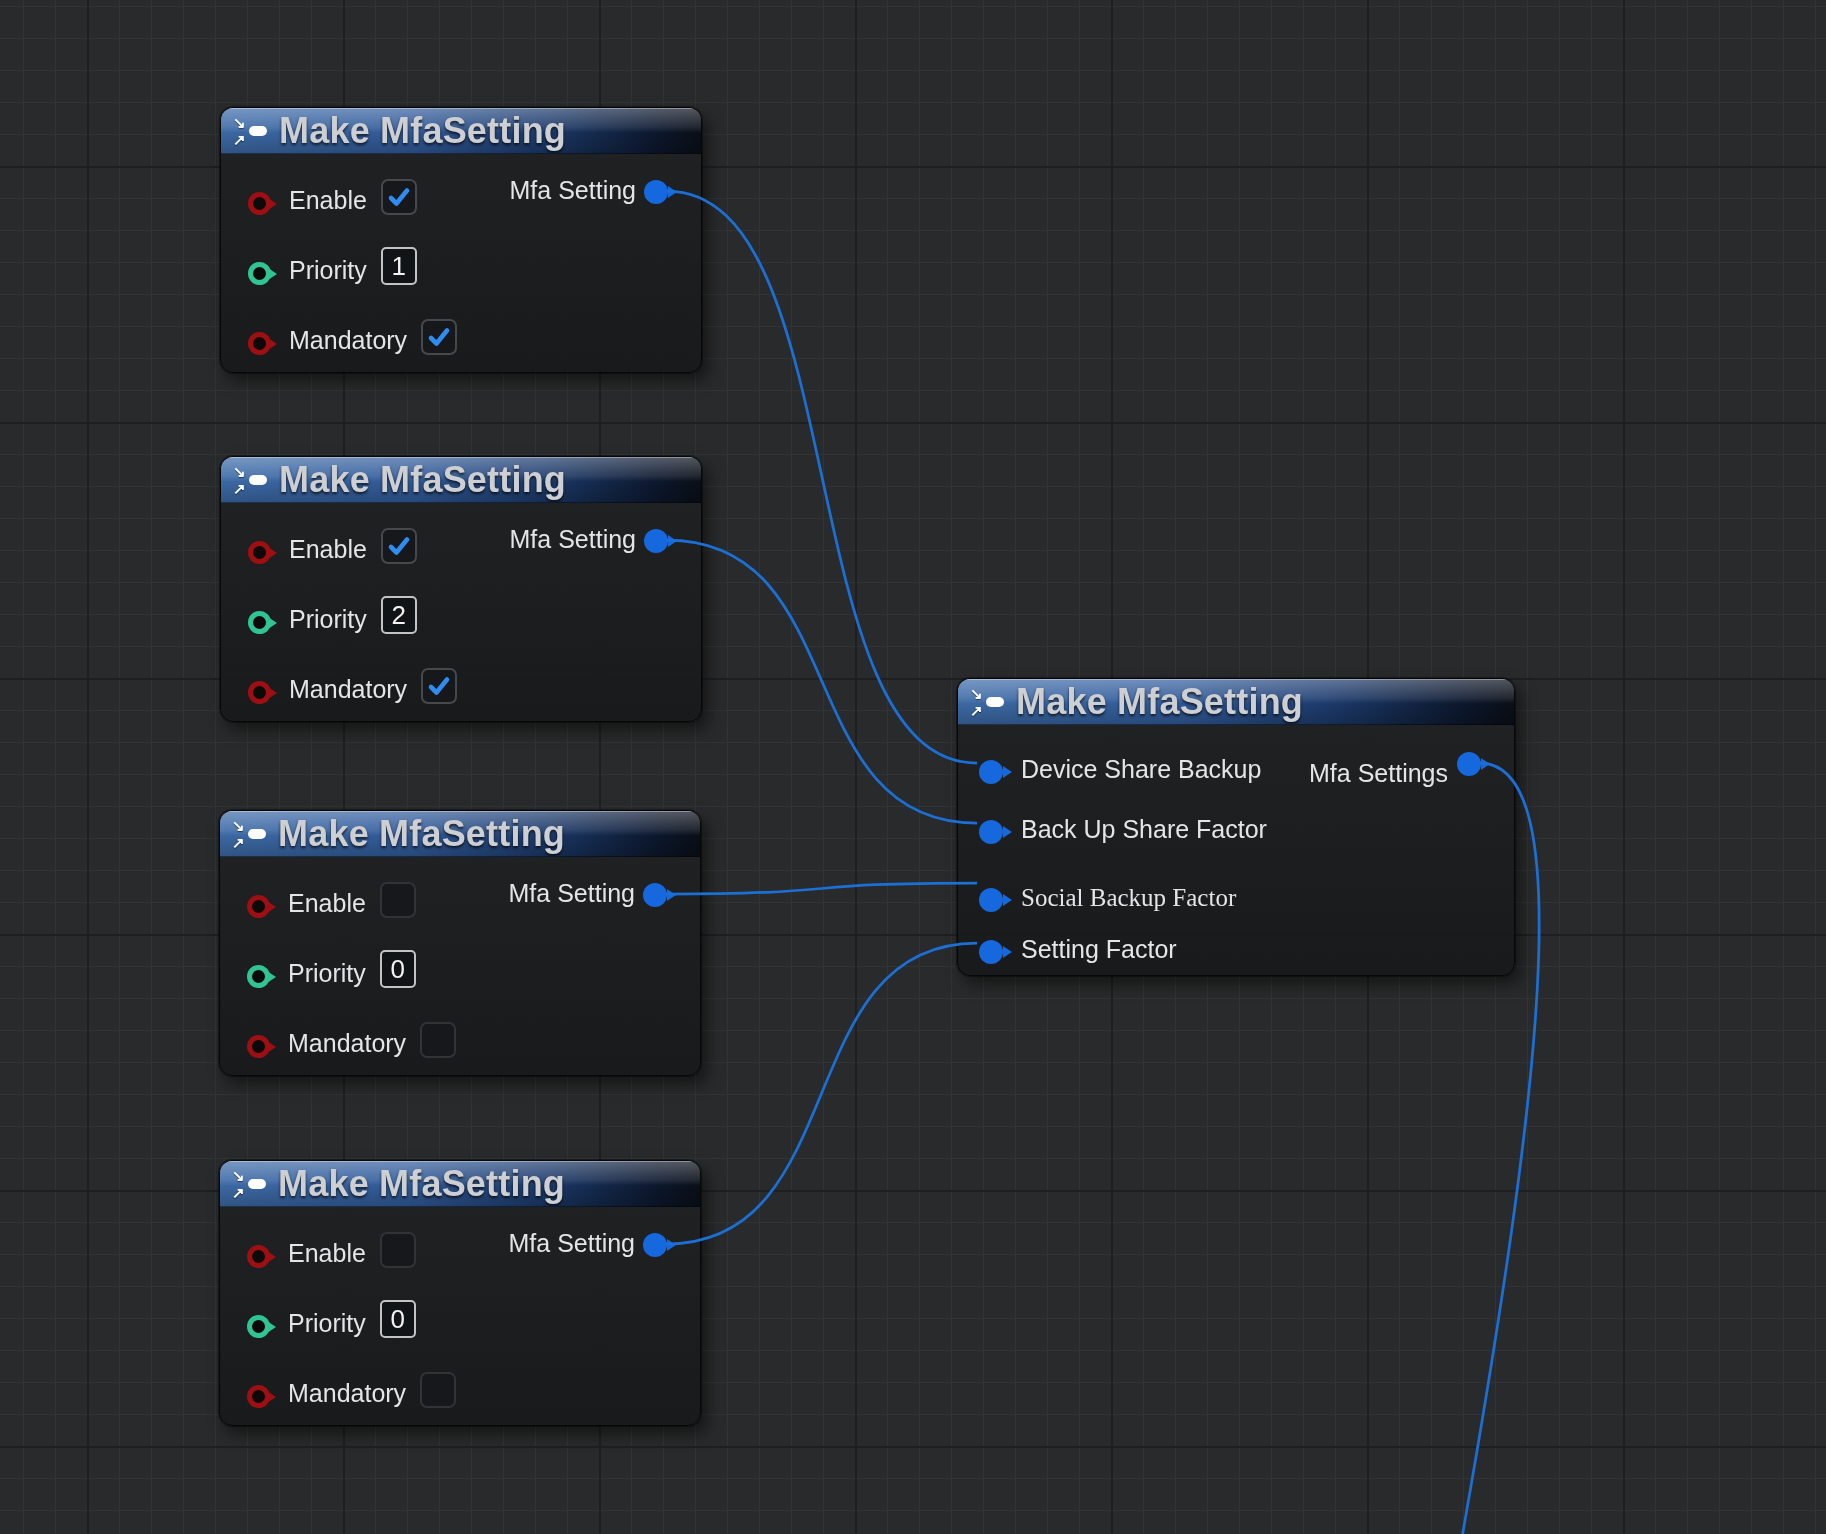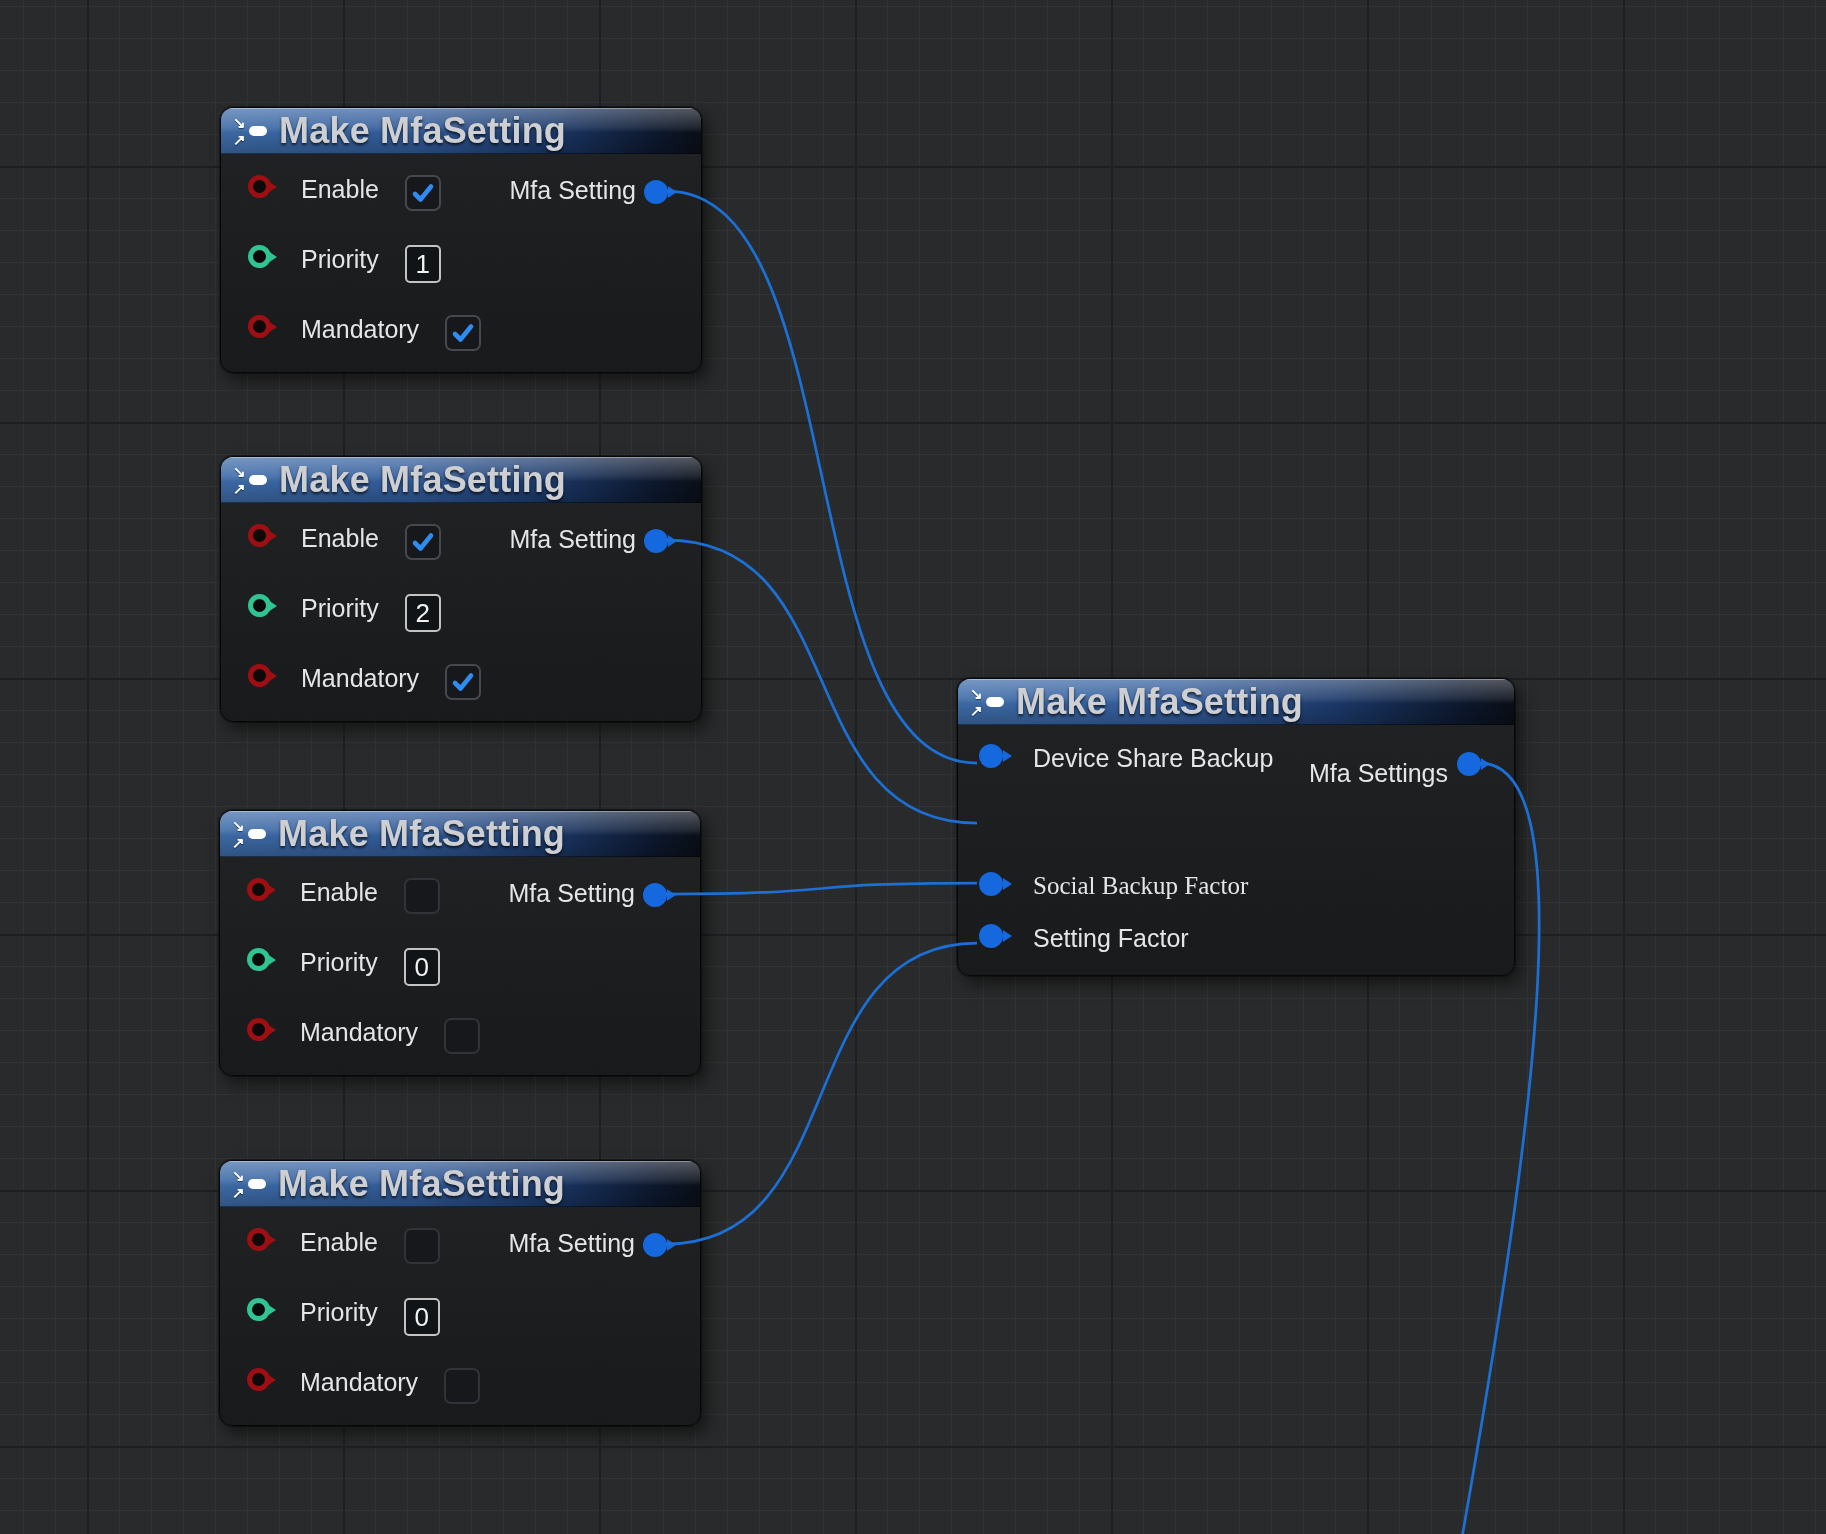--- a/index.html
+++ b/index.html
@@ -37,21 +37,21 @@
   
   .mk-icon{position:relative;z-index:1;width:36px;height:32px;margin-left:12px;flex:0 0 auto;}
   .mk-icon .arr{position:absolute;left:0;color:#fff;font-size:15px;font-weight:bold;line-height:1;
     text-shadow:0 1px 1px rgba(0,0,0,.5);}
   .mk-icon .arr.top{top:0px;}
   .mk-icon .arr.bot{bottom:0px;}
   .mk-icon .pill{position:absolute;right:2px;top:50%;transform:translateY(-50%);
     width:18px;height:10px;border-radius:5px;background:#fff;}
 
   
-  .row{position:absolute;height:40px;display:flex;align-items:flex-start;gap:12px;}
+  .row{position:absolute;height:40px;display:flex;align-items:flex-end;}
   .pinlabel{color:#e4e5e7;font-size:25px;white-space:nowrap;}
 
   .pin{position:relative;flex:0 0 auto;}
   .pin-hollow{width:13px;height:13px;border-radius:50%;border:5px solid currentColor;
     background:rgba(12,8,8,.9);}
   .pin-hollow::after{content:"";position:absolute;right:-11px;top:50%;transform:translateY(-50%);
     border-left:9px solid currentColor;border-top:6px solid transparent;border-bottom:6px solid transparent;}
   .pin-filled{width:24px;height:24px;border-radius:50%;background:currentColor;}
   .pin-filled::after{content:"";position:absolute;right:-9px;top:50%;transform:translateY(-50%);
     border-left:9px solid currentColor;border-top:6px solid transparent;border-bottom:6px solid transparent;}
@@ -211,20 +211,24 @@
           <span class="arr top">↘</span>
           <span class="arr bot">↗</span>
           <span class="pill"></span>
         </span>
         <span class="node-title">Make MfaSetting</span>
       </div>
       <div class="row in-row" style="left: 21px; top: 65px;">
         <span class="pin pin-filled" style="color: rgb(21, 104, 221);"></span>
         <span class="pinlabel">Device Share Backup</span>
       </div>
+      <div class="row in-row" style="left: 21px; top: 125px;">
+        <span class="pin pin-filled" style="color: rgb(21, 104, 221);"></span>
+        <span class="pinlabel">Back Up Share Factor</span>
+      </div>
       <div class="row in-row" style="left: 21px; top: 193px; font-family: Liberation Serif, serif;">
         <span class="pin pin-filled" style="color: rgb(21, 104, 221);"></span>
         <span class="pinlabel">Social Backup Factor</span>
       </div>
       <div class="row in-row" style="left: 21px; top: 245px;">
         <span class="pin pin-filled" style="color: rgb(21, 104, 221);"></span>
         <span class="pinlabel">Setting Factor</span>
       </div>
       <span class="out-label" style="right: 66px; top: 80px;">Mfa Settings</span>
       <span class="pin pin-filled out-pin" style="left: 499px; top: 73px; color: rgb(21, 104, 221);"></span>

